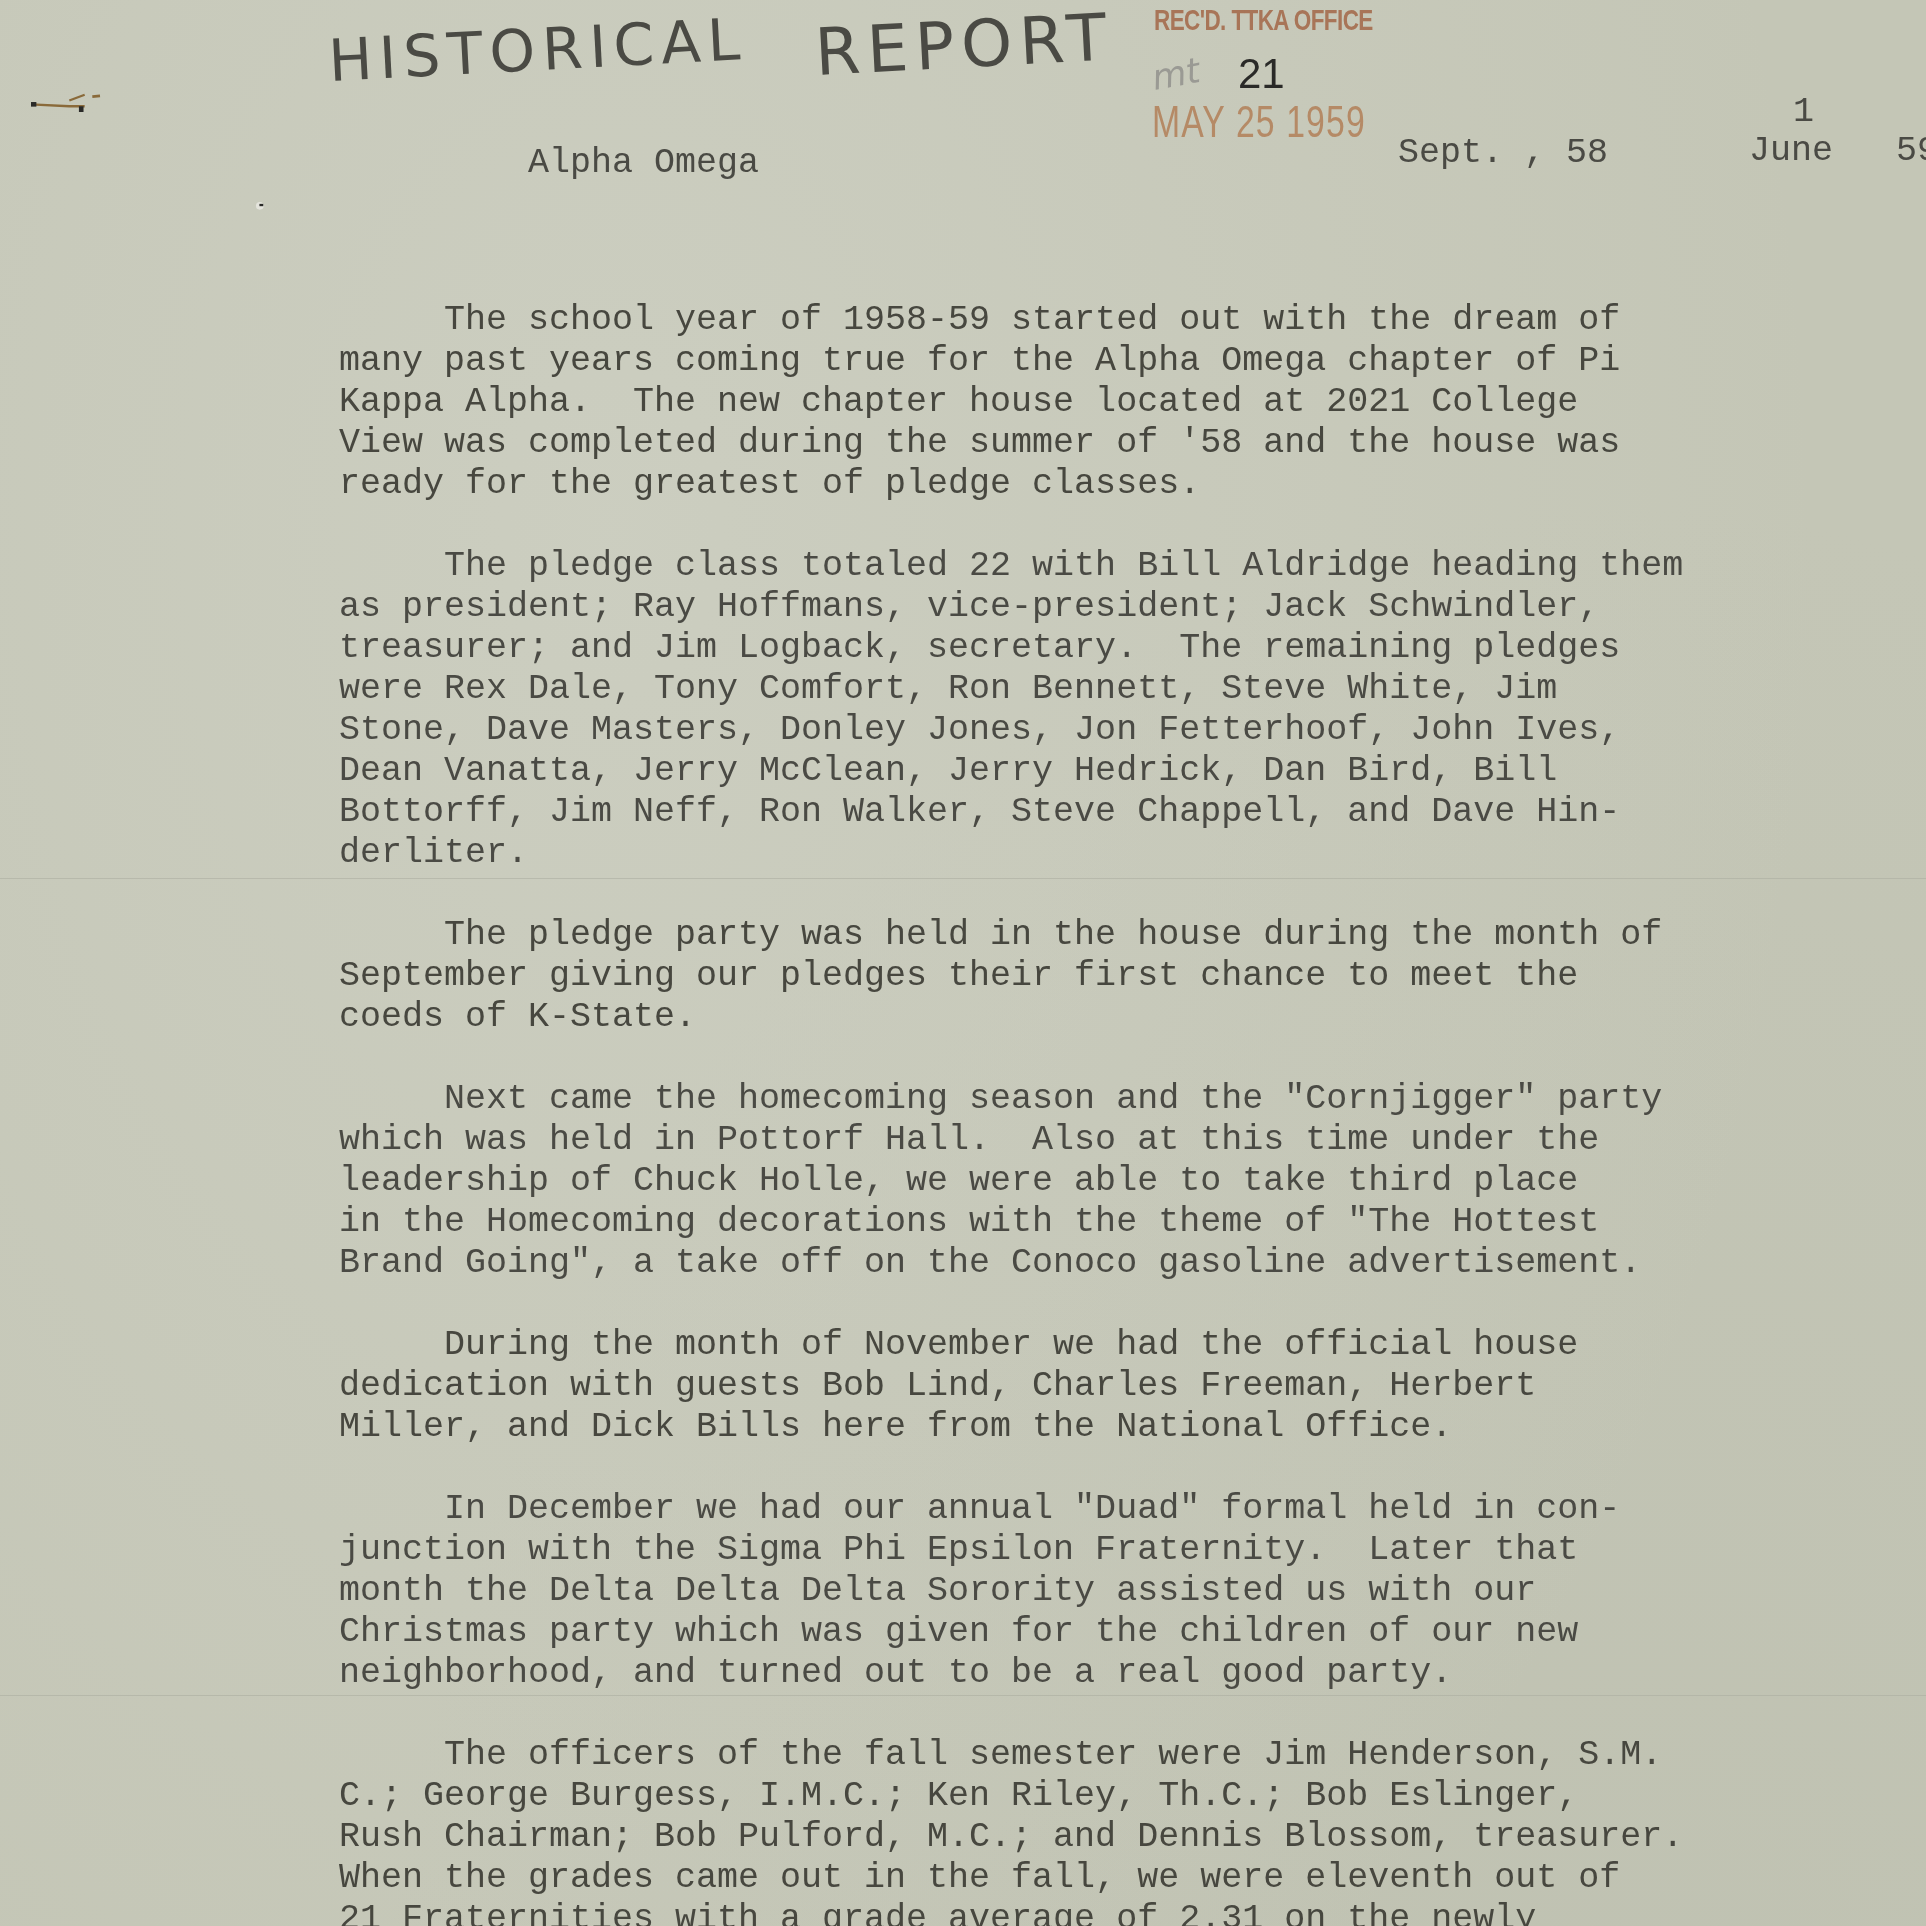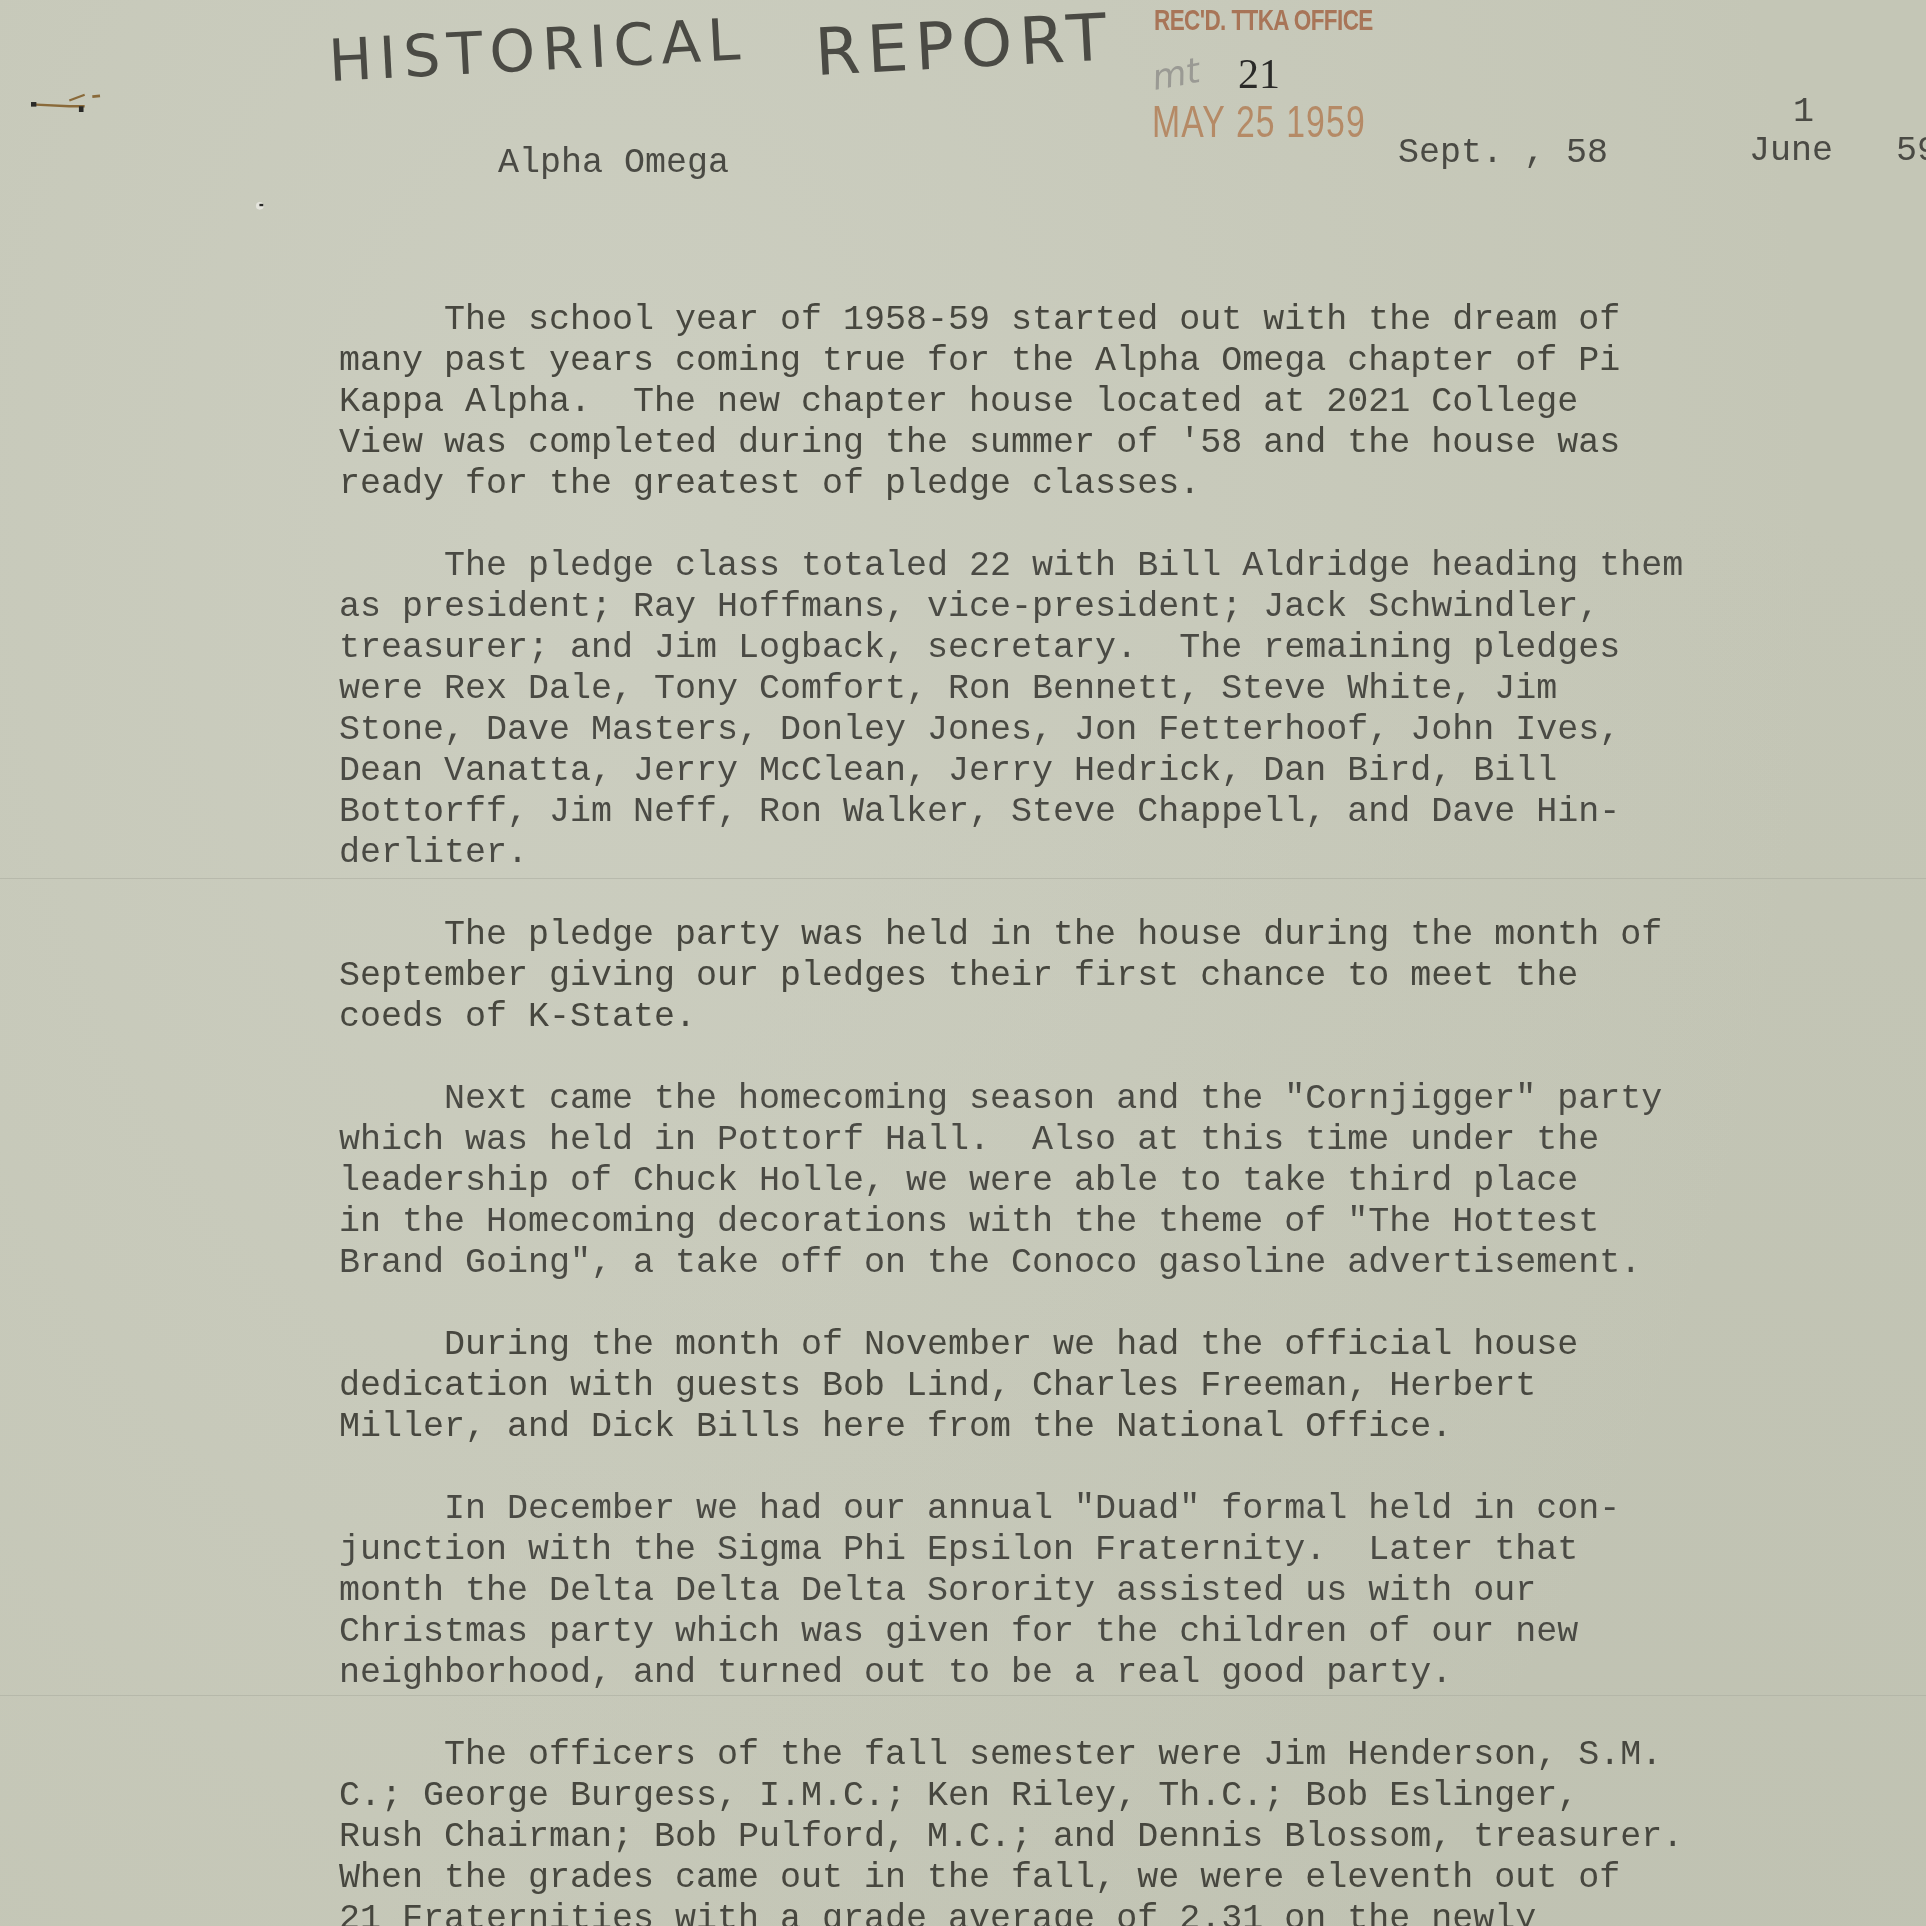--- a/index.html
+++ b/index.html
@@ -79,33 +79,33 @@
       font-family: "DejaVu Sans", sans-serif;
       font-size: 35px;
       color: #9a9a94;
       font-style: italic;
       transform: rotate(-10deg);
     }
     .number-21 {
       position: absolute;
       left: 1238px;
       top: 50px;
-      font-family: Liberation Serif, serif;
+      font-family: Liberation Sans, sans-serif;
       font-size: 42px;
       color: #2a2a28;
       text-align: right;
     }
     .typed {
       position: absolute;
       font-size: 35px;
       line-height: 41px;
       white-space: pre;
       color: #4a4a44;
     }
-    .chapter-name { left: 498px; top: 143px; }
+    .chapter-name { left: 528px; top: 143px; }
     .date-start  { left: 1398px; top: 133px; }
     .page-number { left: 1793px; top: 92px; }
     .date-end    { left: 1749px; top: 131px; }
     .body-text {
       position: absolute;
       left: 339px;
       top: 300px;
       width: 1656px;
     }
     .para {

